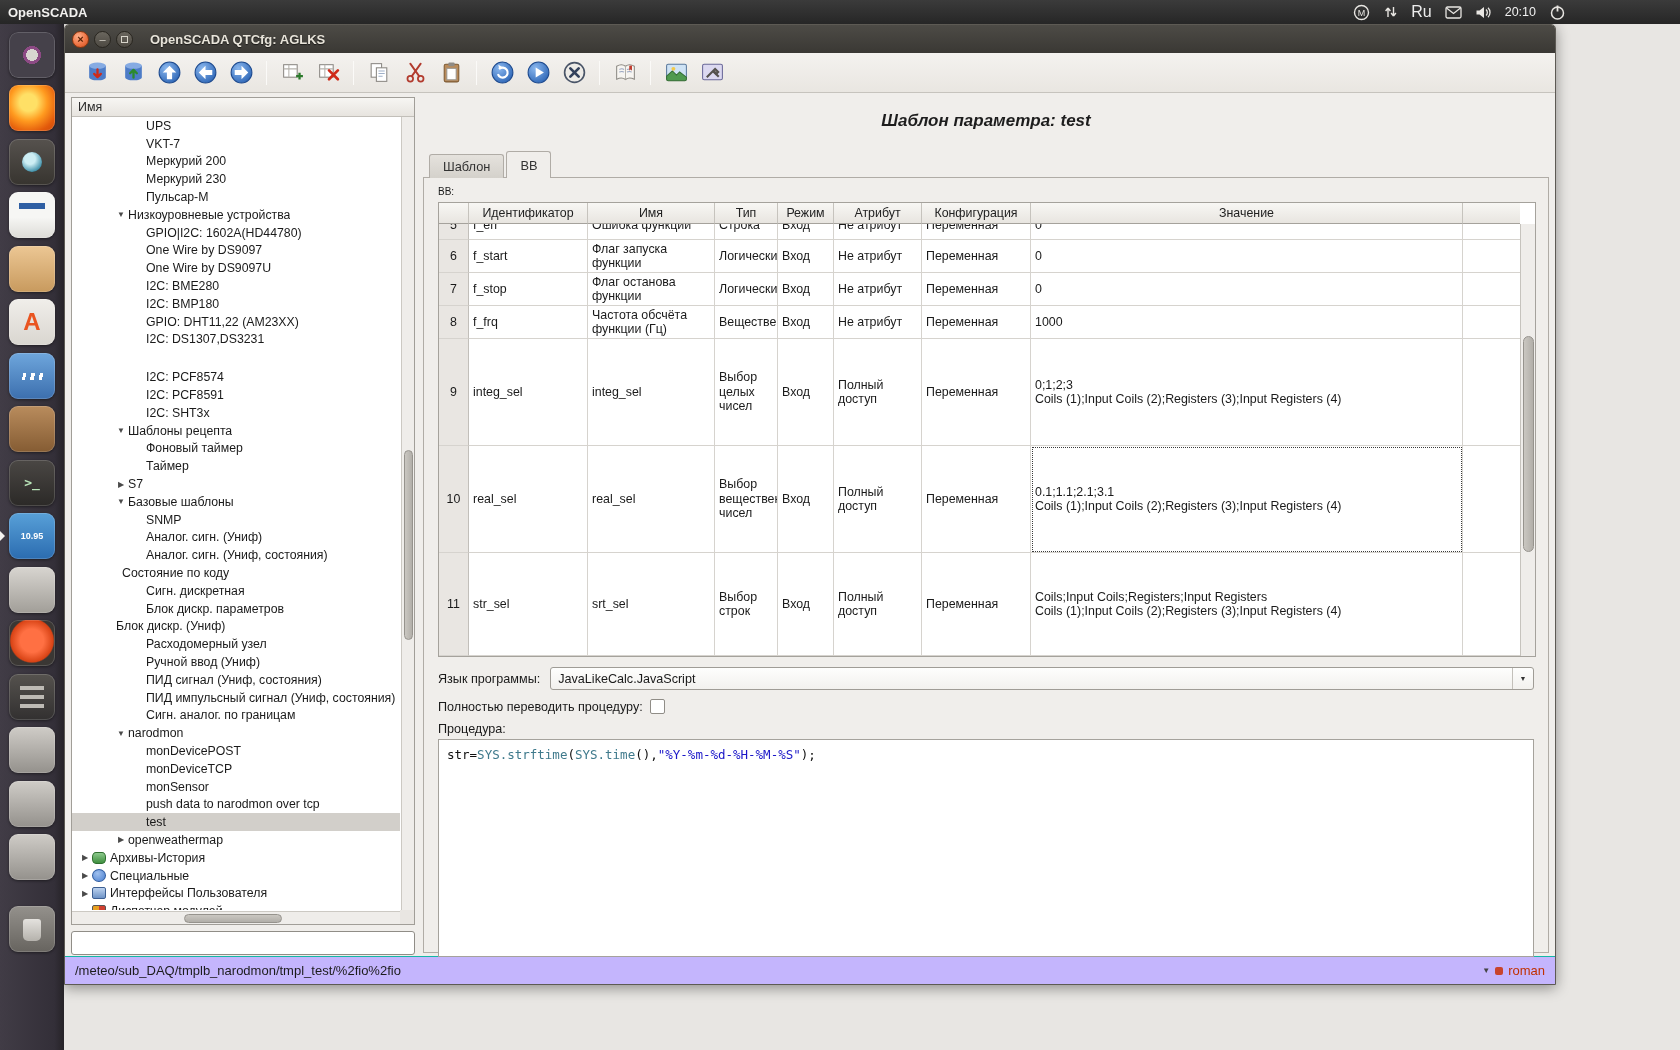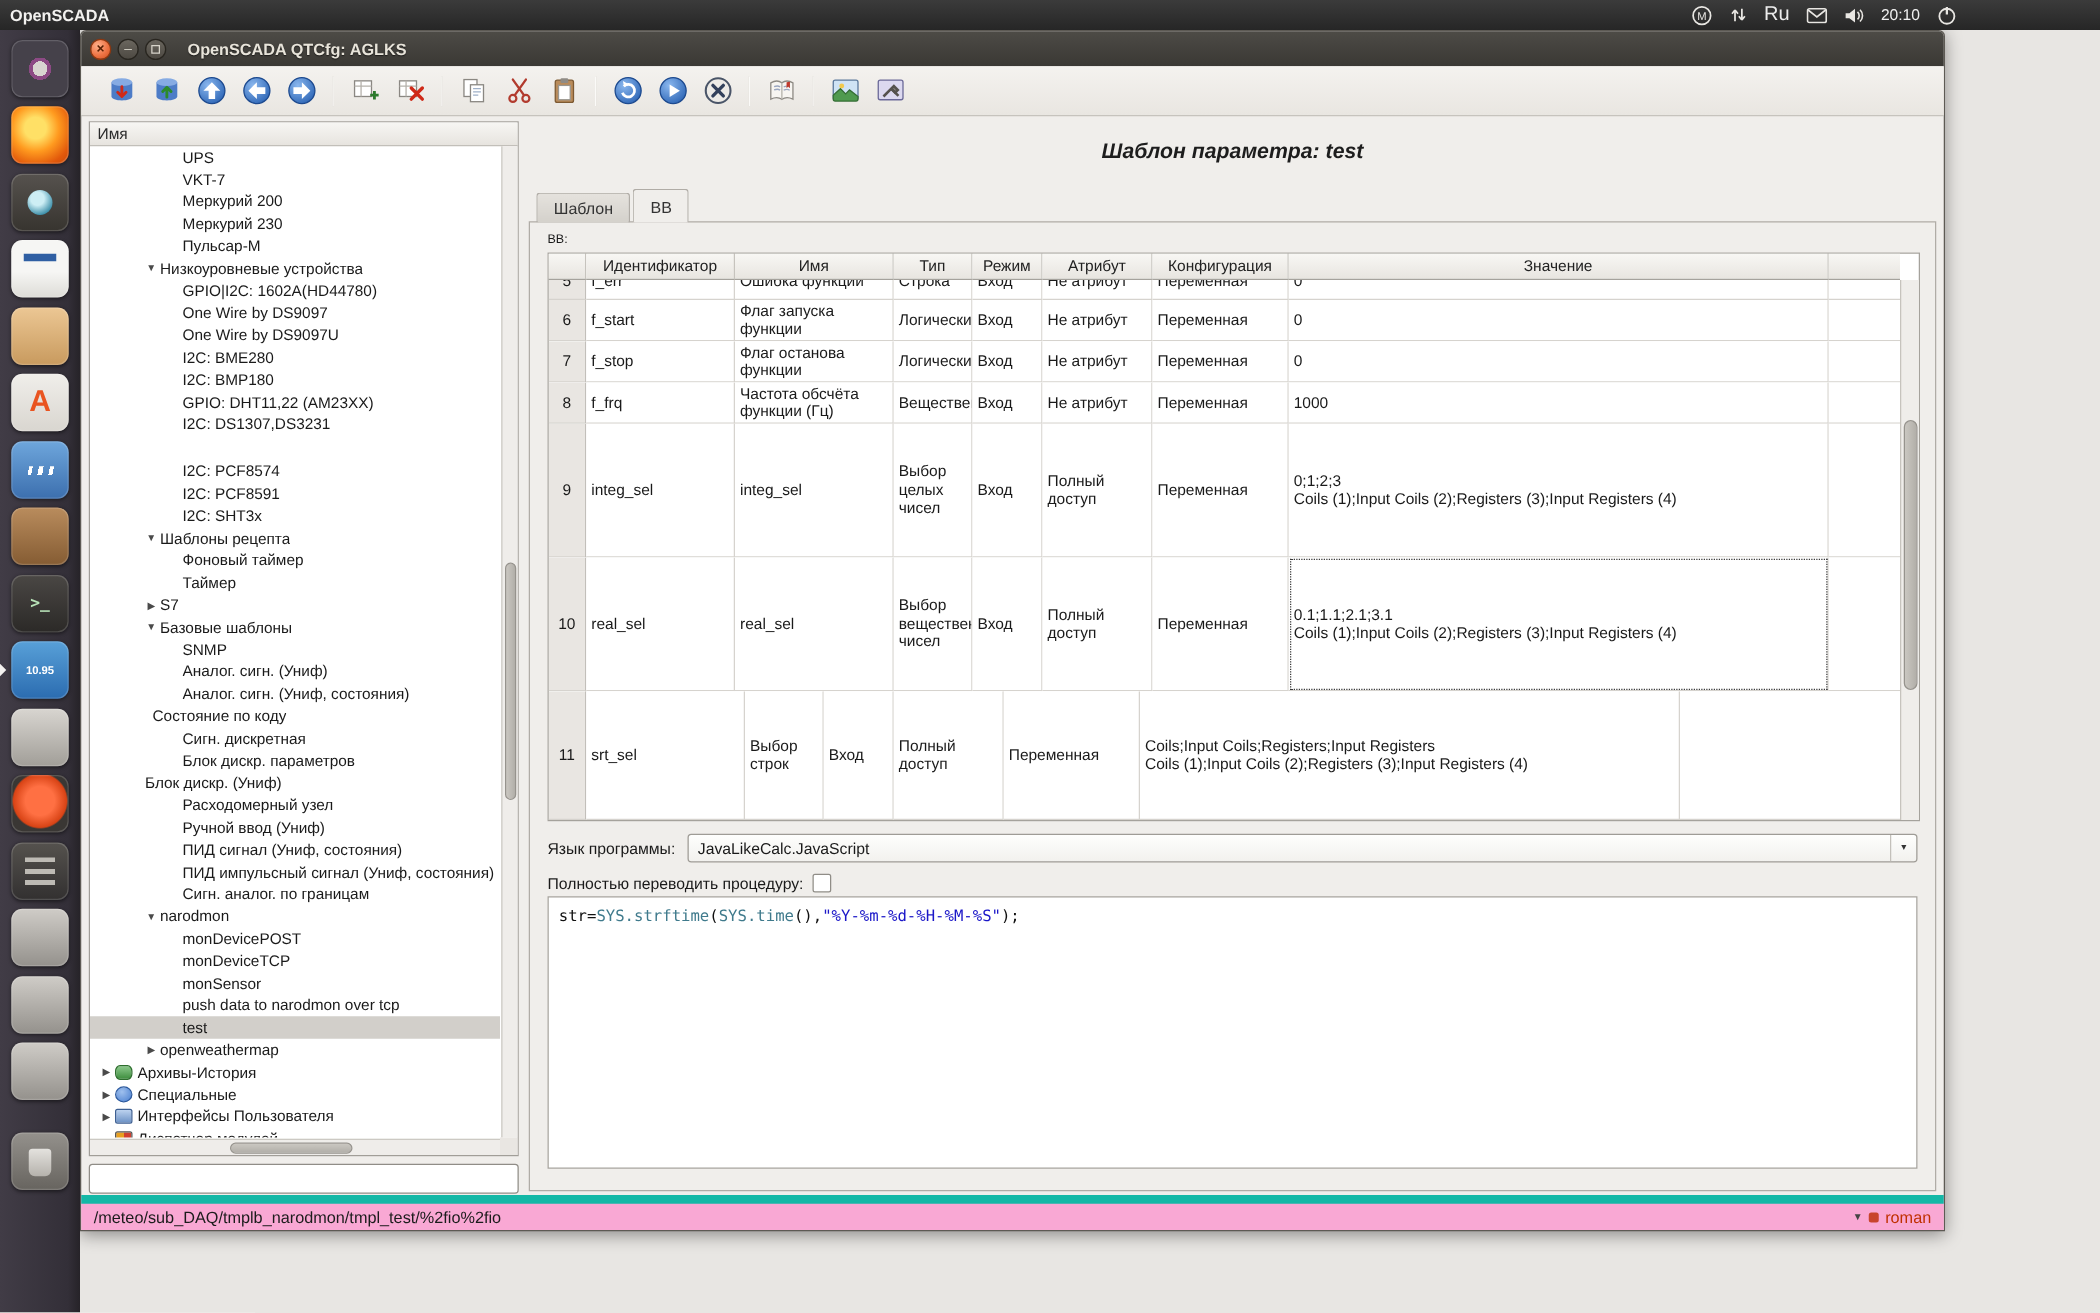--- a/index.html
+++ b/index.html
@@ -135,21 +135,21 @@
   .checkbox{width:15px;height:15px;border:1px solid #908d87;border-radius:2px;background:#fff;margin-left:7px;cursor:pointer}
   .proclabel{font-size:12.6px;margin-top:8px}
   .editor{margin-top:3px;height:218px;background:#fff;border:1px solid #a5a29c;overflow:hidden}
   .codeline{font-family:"DejaVu Sans Mono","Liberation Mono",monospace;font-size:12.5px;padding:7px 8px;white-space:pre}
   .k-plain,.k-op{color:#101010}
   .k-func{color:var(--function-name)}
   .k-string{color:var(--string-literal)}
 
   
   .statusbar{position:absolute;left:0;right:0;bottom:0;height:28px;display:flex;align-items:center;padding:0 10px;
-             background:#f9a8d4;border-top:7px solid #14b8a6}
+             background:#c4b5fd;border-top:1px solid #14b8a6}
   .spath{font-size:13px;color:#1c1c1c}
   .suser{margin-left:auto;display:flex;align-items:center;gap:5px}
   .scaret{font-size:8px;color:#444;cursor:pointer}
   .sudot{width:8px;height:8px;border-radius:2px;background:#c8442c}
   .sulabel{font-size:13px;color:var(--user-text);cursor:pointer}
 
   svg{display:block}
 </style>
 </head>
 <body>
@@ -737,20 +737,23 @@
                 <div class="td tdval focus" style="width: 432px;">
                   <div class="ct">0.1;1.1;2.1;3.1</div>
                   <div class="ct">Coils (1);Input Coils (2);Registers (3);Input Registers (4)</div>
                 </div>
                 <div class="td tdfill"></div>
               </div>
               <div class="trw" style="height: 103px;">
                 <div class="td tdnum" style="width: 30px;">
                   <div class="ct">11</div>
                 </div>
+                <div class="td" style="width: 119px;">
+                  <div class="ct">str_sel</div>
+                </div>
                 <div class="td" style="width: 127px;">
                   <div class="ct">srt_sel</div>
                 </div>
                 <div class="td" style="width: 63px;">
                   <div class="ct">Выбор строк</div>
                 </div>
                 <div class="td" style="width: 56px;">
                   <div class="ct">Вход</div>
                 </div>
                 <div class="td" style="width: 88px;">
@@ -779,20 +782,21 @@
                 <span class="car">▼</span>
               </span>
           </div>
         </div>
 
         <div class="chkrow">
           <span class="flabel">Полностью переводить процедуру:</span>
           <span class="checkbox"></span>
         </div>
 
+        <div class="proclabel">Процедура:</div>
         <div class="editor">
           <div class="codeline" id="proccode"><span class="k-plain">str</span><span class="k-op">=</span><span class="k-func">SYS.strftime</span><span class="k-plain">(</span><span class="k-func">SYS.time</span><span class="k-plain">()</span><span class="k-plain">,</span><span class="k-string">"%Y-%m-%d-%H-%M-%S"</span><span class="k-plain">);</span></div>
         </div>
       </div>
     </div>
 
     <div class="statusbar">
       <span class="spath">/meteo/sub_DAQ/tmplb_narodmon/tmpl_test/%2fio%2fio</span>
       <span class="suser">
         <span class="scaret">▼</span>

